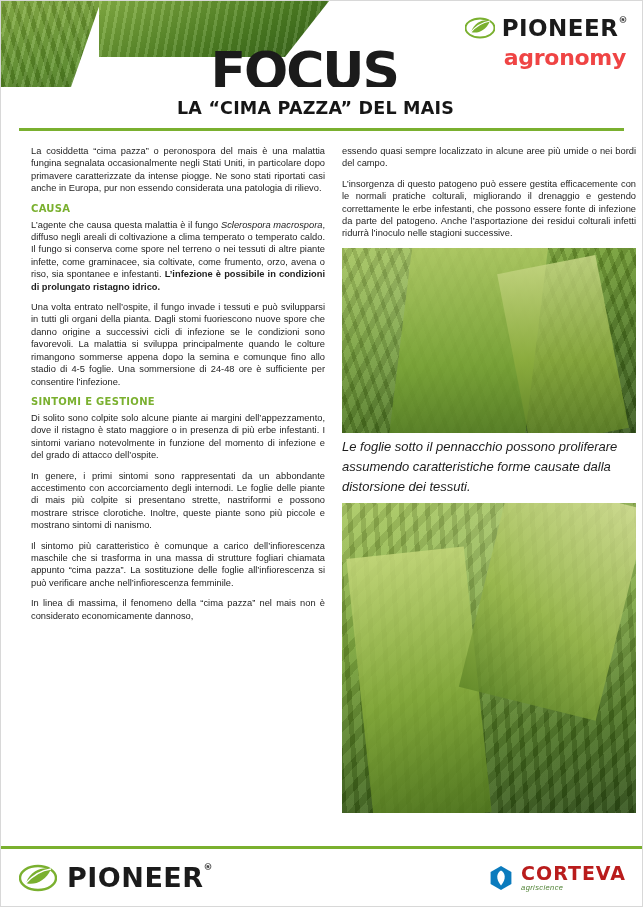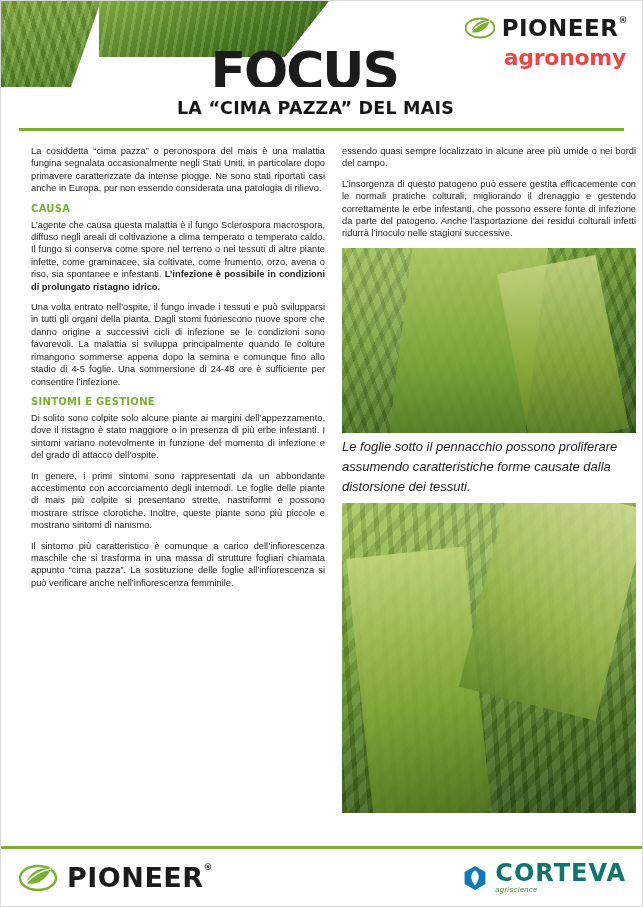--- a/index.html
+++ b/index.html
@@ -152,21 +152,21 @@
     color: #1d1d1d;
   }
   .sec-head {
     font-size: 10px;
     font-weight: bold;
     color: #7ab02f;
     margin: 8px 0 5px 0;
     letter-spacing: 0.3px;
     font-family: "DejaVu Sans", sans-serif;
   }
-  .it { }
+  .it { font-style: italic; }
   .bd { font-weight: bold; }
 
   
   .photo {
     width: 294px;
     position: relative;
     overflow: hidden;
     border: 0;
   }
   .photo1 {
@@ -258,23 +258,23 @@
     letter-spacing: 0.5px;
     font-family: "DejaVu Sans", sans-serif;
   }
   .corteva {
     display: flex;
     align-items: center;
     gap: 7px;
   }
   .corteva-mark { width: 26px; height: 26px; }
   .corteva-word {
-    font-size: 24px;
-    font-weight: bold;
-    color: #0f766e;
+    font-size: 19px;
+    font-weight: bold;
+    color: #b91c1c;
     letter-spacing: 1px;
     line-height: 1;
     font-family: "DejaVu Sans", sans-serif;
   }
   .corteva-sub {
     font-size: 7.5px;
     color: #4b7f2f;
     letter-spacing: 0.4px;
     font-style: italic;
   }
@@ -320,20 +320,21 @@
         <span>L’agente che causa questa malattia è il fungo </span><span class="it">Sclerospora macrospora</span><span>, diffuso negli areali di coltivazione a clima temperato o temperato caldo. Il fungo si conserva come spore nel terreno o nei tessuti di altre piante infette, come graminacee, sia coltivate, come frumento, orzo, avena o riso, sia spontanee e infestanti. </span><span class="bd">L’infezione è possibile in condizioni di prolungato ristagno idrico.</span>
       </p>
 
       <p>Una volta entrato nell’ospite, il fungo invade i tessuti e può svilupparsi in tutti gli organi della pianta. Dagli stomi fuoriescono nuove spore che danno origine a successivi cicli di infezione se le condizioni sono favorevoli. La malattia si sviluppa principalmente quando le colture rimangono sommerse appena dopo la semina e comunque fino allo stadio di 4-5 foglie. Una sommersione di 24-48 ore è sufficiente per consentire l’infezione.</p>
 
       <div class="sec-head">SINTOMI E GESTIONE</div>
 
       <p>Di solito sono colpite solo alcune piante ai margini dell’appezzamento, dove il ristagno è stato maggiore o in presenza di più erbe infestanti. I sintomi variano notevolmente in funzione del momento di infezione e del grado di attacco dell’ospite.</p>
       <p>In genere, i primi sintomi sono rappresentati da un abbondante accestimento con accorciamento degli internodi. Le foglie delle piante di mais più colpite si presentano strette, nastriformi e possono mostrare strisce clorotiche. Inoltre, queste piante sono più piccole e mostrano sintomi di nanismo.</p>
       <p>Il sintomo più caratteristico è comunque a carico dell’infiorescenza maschile che si trasforma in una massa di strutture fogliari chiamata appunto “cima pazza”. La sostituzione delle foglie all’infiorescenza si può verificare anche nell’infiorescenza femminile.</p>
+      <p>In linea di massima, il fenomeno della “cima pazza” nel mais non è considerato economicamente dannoso,</p>
     </div>
 
     <div class="col">
       <p>essendo quasi sempre localizzato in alcune aree più umide o nei bordi del campo.</p>
       <p>L’insorgenza di questo patogeno può essere gestita efficacemente con le normali pratiche colturali, migliorando il drenaggio e gestendo correttamente le erbe infestanti, che possono essere fonte di infezione da parte del patogeno. Anche l’asportazione dei residui colturali infetti ridurrà l’inoculo nelle stagioni successive.</p>
 
       <div class="photo photo1"></div>
       <div class="caption">Le foglie sotto il pennacchio possono proliferare assumendo caratteristiche forme causate dalla distorsione dei tessuti.</div>
 
       <div class="photo photo2"></div>

